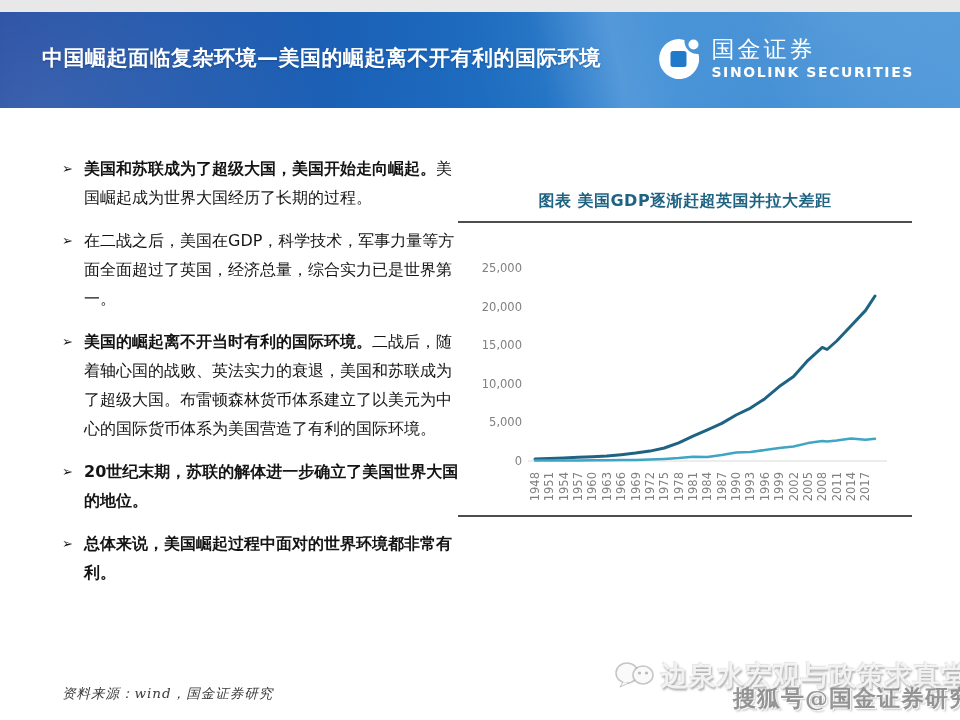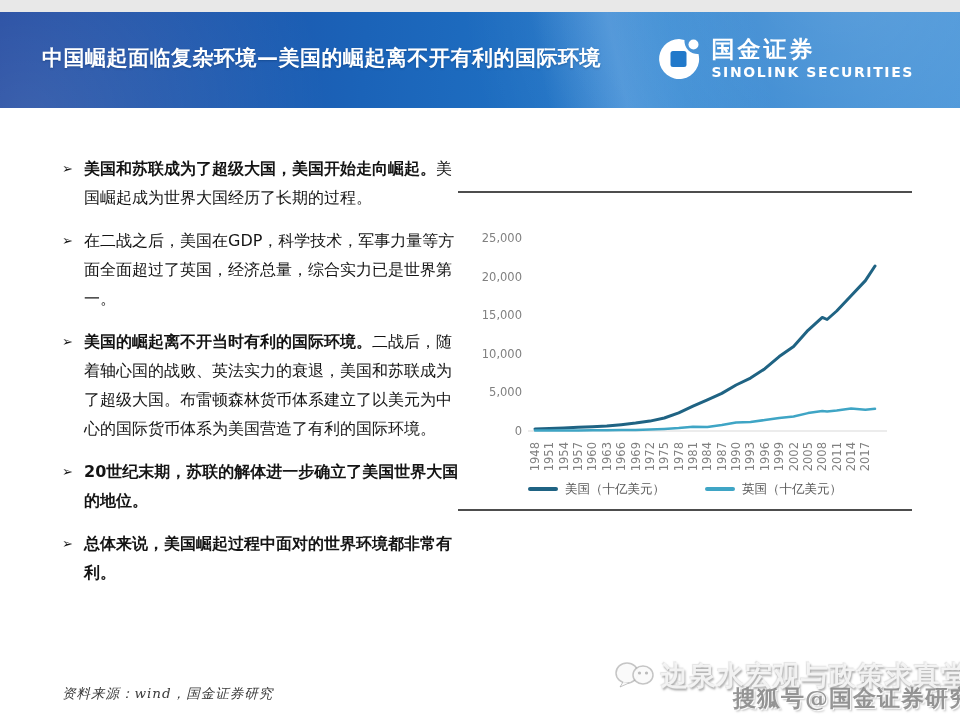--- a/index.html
+++ b/index.html
@@ -16,21 +16,21 @@
       linear-gradient(78deg, rgba(255,255,255,0) 56%, rgba(173,216,255,0.28) 64%, rgba(120,190,240,0.20) 70%, rgba(255,255,255,0) 79%),
       linear-gradient(94deg,#1c459e 0%,#1b63b8 38%,#2179ca 68%,#3d8ed6 100%);
   }
   .header-title{
     position:absolute;left:42px;top:32px;font-size:21px;font-weight:bold;color:#ffffff;
     letter-spacing:0.5px;white-space:nowrap;text-shadow:0 1px 2px rgba(0,40,90,0.35);
   }
   .logo{position:absolute;right:46px;top:25px;display:flex;align-items:center;gap:10px;}
   .logo-coin{width:44px;height:44px;flex:none;}
   .logo-text{display:flex;flex-direction:column;line-height:1.1;}
-  .logo-cn{font-size:23px;font-weight:bold;color:#ffffff;letter-spacing:3px;white-space:nowrap;}
+  .logo-cn{font-size:23px;font-weight:normal;color:#ffffff;letter-spacing:3px;white-space:nowrap;}
   .logo-en{font-size:14px;font-weight:bold;color:#ffffff;letter-spacing:1.6px;margin-top:3px;white-space:nowrap;}
   
   .bullets{position:absolute;left:62px;top:142px;width:398px;}
   .bullet{display:flex;margin-bottom:14px;font-size:16px;line-height:29px;color:#141414;}
   .bullet-marker{flex:none;width:22px;font-size:13px;line-height:29px;color:#141414;}
   .bullet-text{flex:1;}
   .bullet-text b{font-weight:bold;}
   
   .chart-card{position:absolute;left:458px;top:179px;width:454px;}
   .chart-title{text-align:center;font-size:16px;font-weight:bold;color:#1f6383;letter-spacing:0.5px;margin:0 0 9px 0;}
@@ -100,20 +100,21 @@
       <span class="bullet-marker">➢</span>
       <span class="bullet-text"><b>20世纪末期，苏联的解体进一步确立了美国世界大国的地位。</b><span></span></span>
     </div>
     <div class="bullet">
       <span class="bullet-marker">➢</span>
       <span class="bullet-text"><b>总体来说，美国崛起过程中面对的世界环境都非常有利。</b><span></span></span>
     </div>
   </div>
 
   <div class="chart-card">
+    <div class="chart-title">图表  美国GDP逐渐赶超英国并拉大差距</div>
     <div class="chart-frame">
       <svg id="chart-svg" class="chart-svg" width="454" height="284" viewBox="0 0 454 284">
           <line x1="70" y1="238" x2="429" y2="238" stroke="#d9d9d9" stroke-width="1"></line>
           <text x="64" y="242" text-anchor="end" fill="#808080" font-size="11.5">0</text>
           <text x="64" y="203.4" text-anchor="end" fill="#808080" font-size="11.5">5,000</text>
           <text x="64" y="164.8" text-anchor="end" fill="#808080" font-size="11.5">10,000</text>
           <text x="64" y="126.2" text-anchor="end" fill="#808080" font-size="11.5">15,000</text>
           <text x="64" y="87.6" text-anchor="end" fill="#808080" font-size="11.5">20,000</text>
           <text x="64" y="49" text-anchor="end" fill="#808080" font-size="11.5">25,000</text>
           <text x="0" y="0" text-anchor="end" fill="#808080" font-size="11.5" transform="translate(81 249) rotate(-90)">1948</text>
@@ -136,30 +137,20 @@
           <text x="0" y="0" text-anchor="end" fill="#808080" font-size="11.5" transform="translate(325.2253521126761 249) rotate(-90)">1999</text>
           <text x="0" y="0" text-anchor="end" fill="#808080" font-size="11.5" transform="translate(339.59154929577466 249) rotate(-90)">2002</text>
           <text x="0" y="0" text-anchor="end" fill="#808080" font-size="11.5" transform="translate(353.9577464788732 249) rotate(-90)">2005</text>
           <text x="0" y="0" text-anchor="end" fill="#808080" font-size="11.5" transform="translate(368.32394366197184 249) rotate(-90)">2008</text>
           <text x="0" y="0" text-anchor="end" fill="#808080" font-size="11.5" transform="translate(382.6901408450704 249) rotate(-90)">2011</text>
           <text x="0" y="0" text-anchor="end" fill="#808080" font-size="11.5" transform="translate(397.056338028169 249) rotate(-90)">2014</text>
           <text x="0" y="0" text-anchor="end" fill="#808080" font-size="11.5" transform="translate(411.4225352112676 249) rotate(-90)">2017</text>
           <polyline points="77.0,235.9 91.4,235.4 105.7,235.0 120.1,234.3 134.5,233.8 148.8,233.1 163.2,231.7 177.6,230.1 191.9,228.1 206.3,225.0 220.7,219.8 235.0,213.2 249.4,206.8 263.8,200.4 278.1,192.0 292.5,185.1 306.9,175.7 321.2,163.6 335.6,153.6 350.0,137.3 364.3,124.4 369.1,126.5 378.7,118.0 393.1,102.7 407.4,87.6 417.0,73.0" fill="none" stroke="#1f6383" stroke-width="3" stroke-linejoin="round" stroke-linecap="round"></polyline>
           <polyline points="77.0,237.6 91.4,237.5 105.7,237.4 120.1,237.4 134.5,237.3 148.8,237.2 163.2,237.0 177.6,236.9 191.9,236.6 206.3,236.0 220.7,235.1 235.0,233.8 249.4,234.1 263.8,232.1 278.1,229.6 292.5,229.0 306.9,227.0 321.2,225.0 335.6,223.5 350.0,220.1 364.3,218.1 369.1,218.5 378.7,217.5 393.1,215.6 407.4,216.7 417.0,215.8" fill="none" stroke="#3fa5c5" stroke-width="2.5" stroke-linejoin="round" stroke-linecap="round"></polyline>
         </svg>
-      <div class="chart-legend">
-        <div class="legend-item">
-          <span class="legend-swatch" id="swatch-0" style="background: rgb(31, 99, 131);"></span>
-          <span class="legend-label">美国（十亿美元）</span>
-        </div>
-        <div class="legend-item">
-          <span class="legend-swatch" id="swatch-1" style="background: rgb(63, 165, 197);"></span>
-          <span class="legend-label">英国（十亿美元）</span>
-        </div>
-      </div>
     </div>
   </div>
 
   <div class="source">资料来源：wind，国金证券研究</div>
 
   <div class="watermark1">
     <span>
       <svg width="40" height="30" viewBox="0 0 40 30">
         <ellipse cx="12" cy="14" rx="11" ry="10" fill="rgba(250,250,250,0.95)" stroke="rgba(160,160,160,0.6)" stroke-width="1.5"></ellipse>
         <ellipse cx="28" cy="16" rx="10" ry="9" fill="rgba(250,250,250,0.95)" stroke="rgba(160,160,160,0.6)" stroke-width="1.5"></ellipse>

